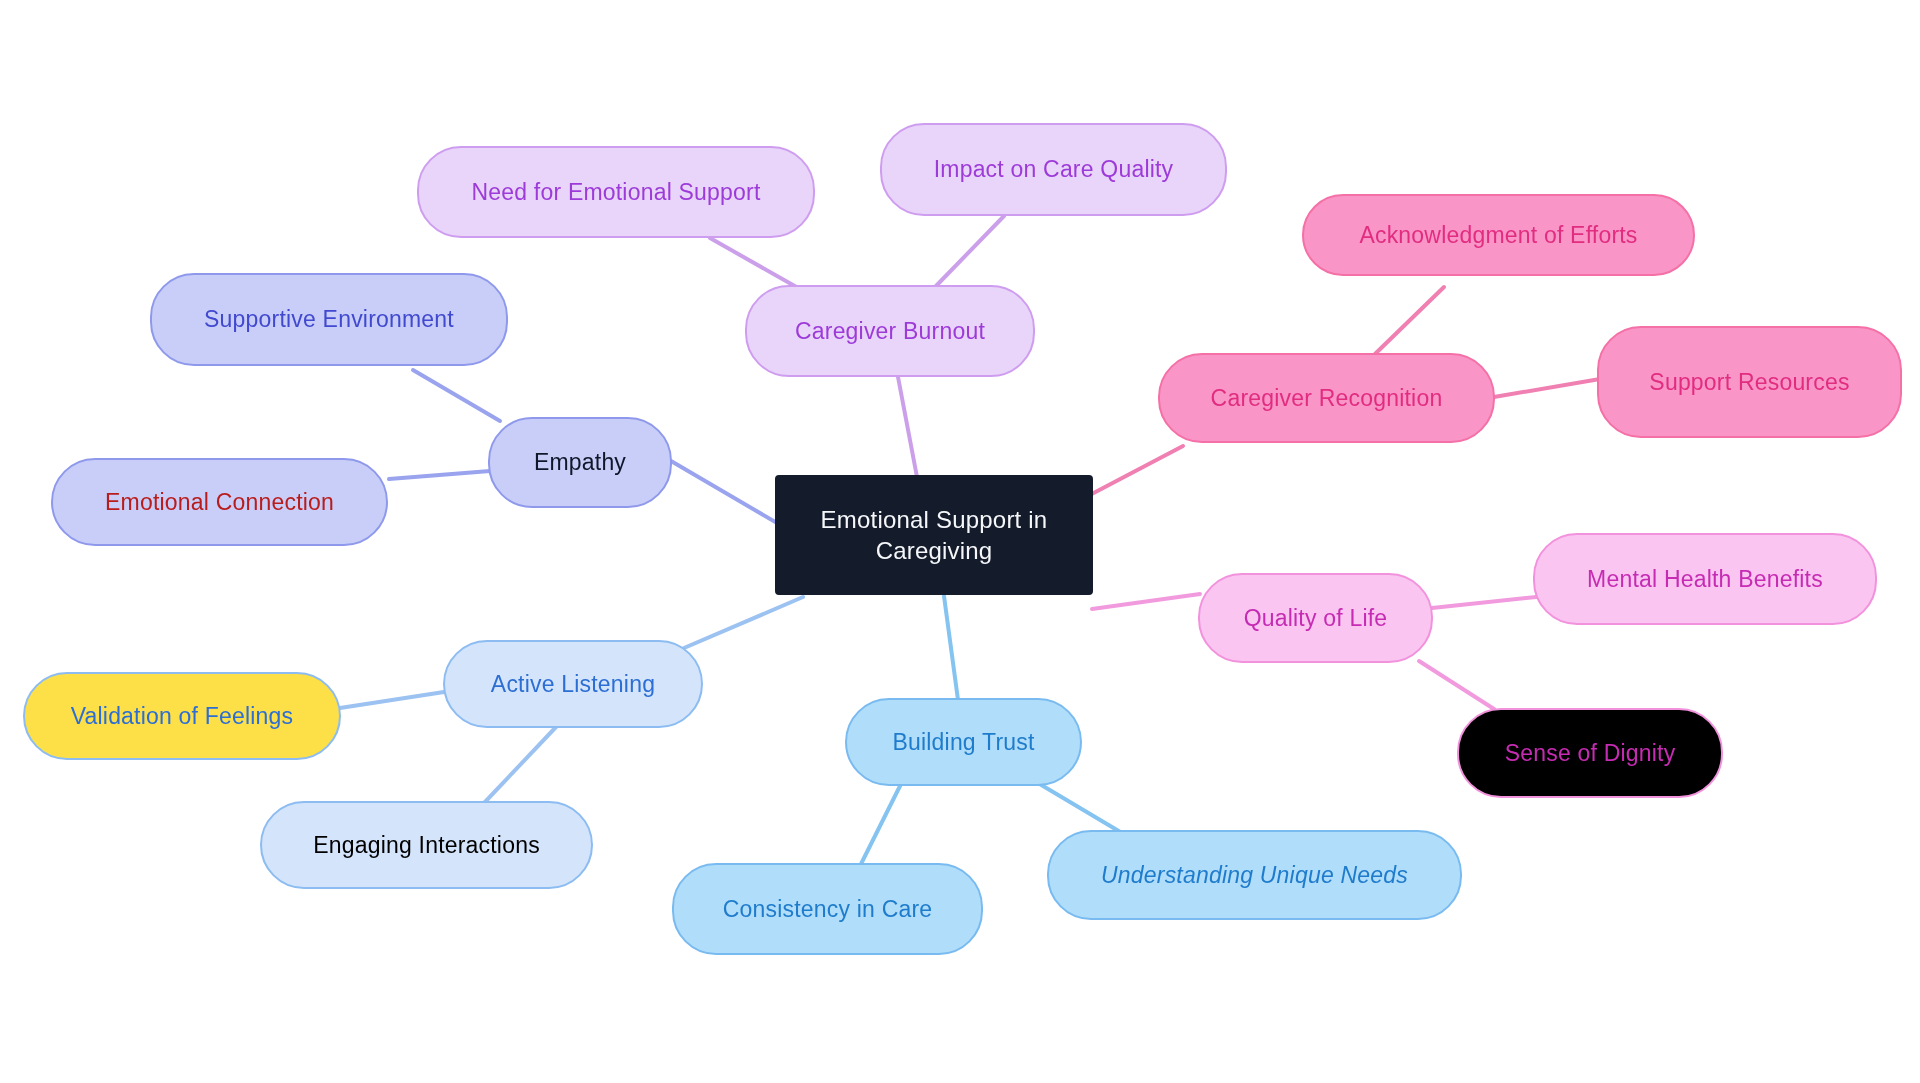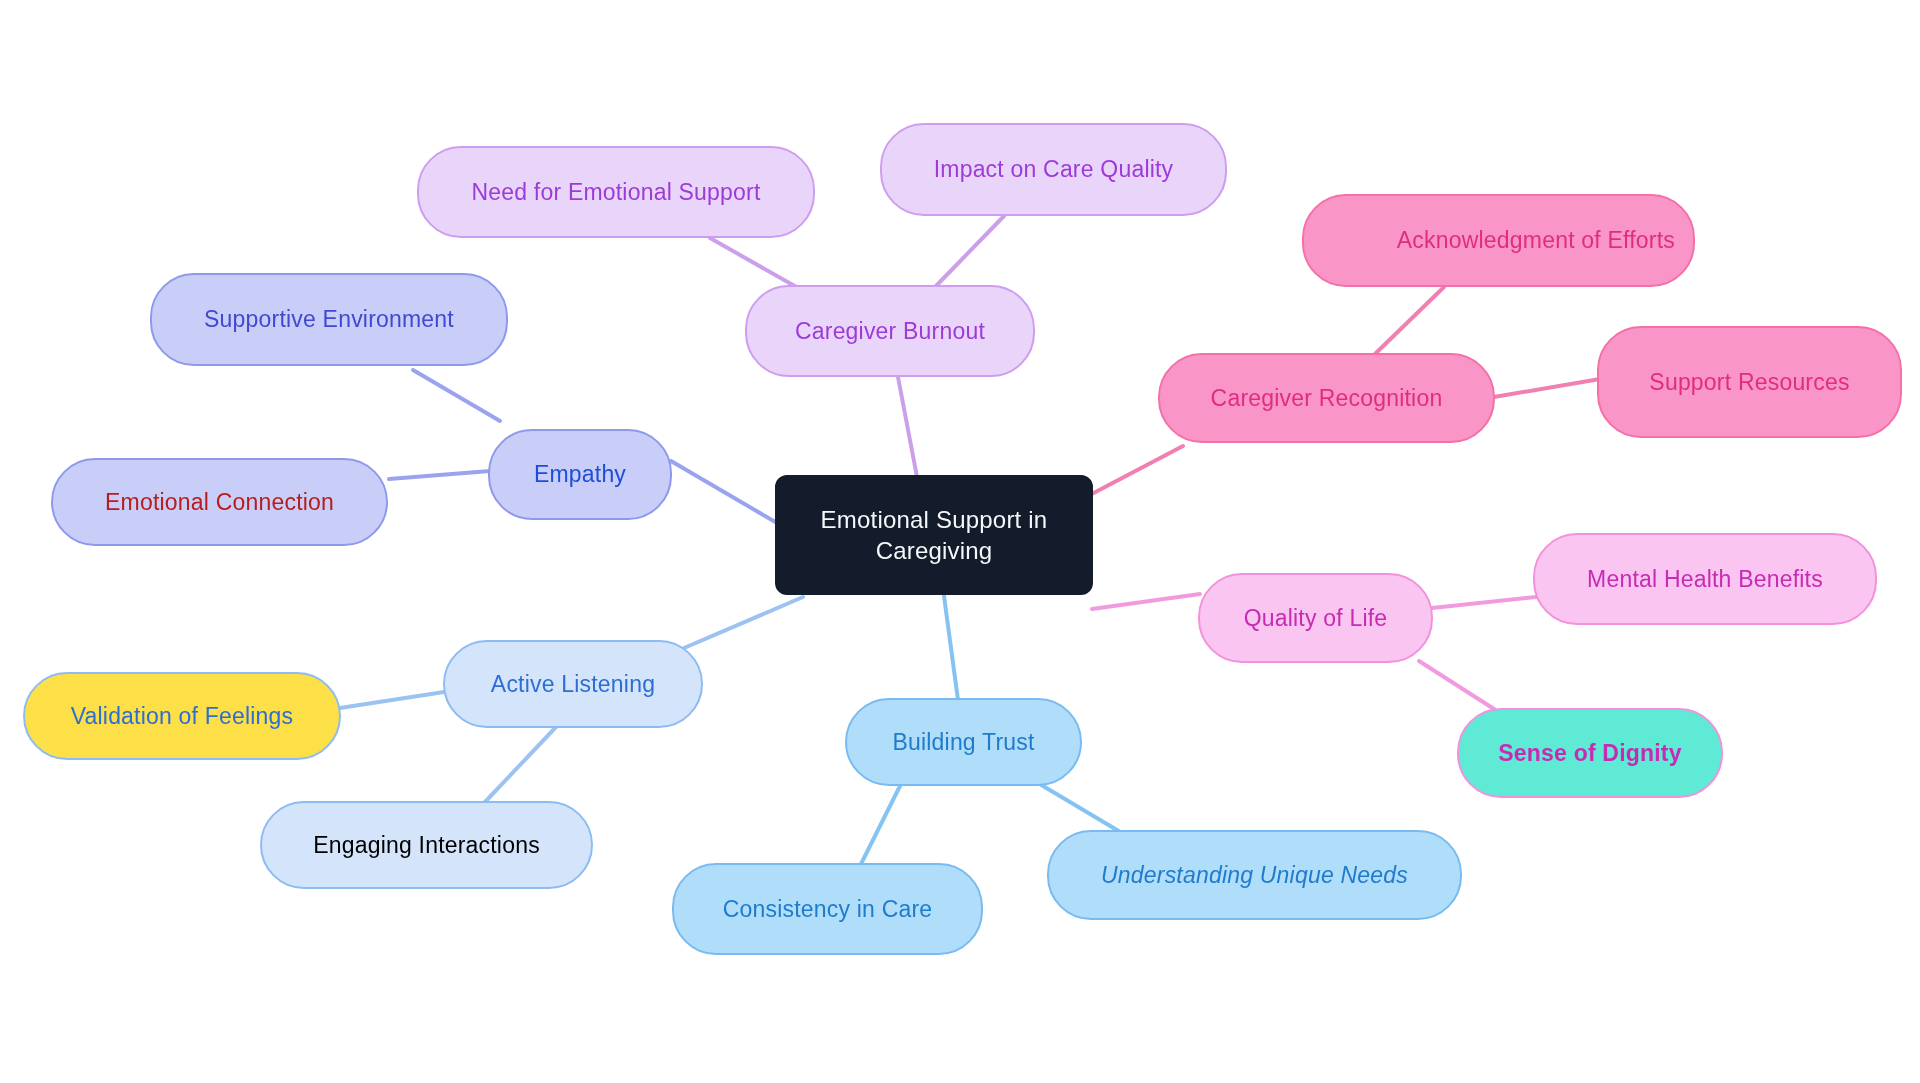--- a/index.html
+++ b/index.html
@@ -29,21 +29,21 @@
     border-radius: 44px;
     border: 2px solid transparent;
     font-size: 23px;
     letter-spacing: 0.2px;
     padding: 0 18px;
     line-height: 1.25;
     cursor: default;
     white-space: nowrap;
   }
   .node.center {
-    border-radius: 12px;
+    border-radius: 4px;
     font-size: 24px;
     line-height: 1.3;
     white-space: normal;
     font-weight: 400;
   }
 </style>
 </head>
 <body>
 
 <div class="canvas">
@@ -76,36 +76,36 @@
       </div>
       <div class="node" style="left: 417px; top: 146px; width: 398px; height: 92px; background: rgb(233, 213, 249); border-color: rgb(207, 157, 240); color: rgb(157, 59, 217);">
         <span>Need for Emotional Support</span>
       </div>
       <div class="node" style="left: 880px; top: 123px; width: 347px; height: 93px; background: rgb(233, 213, 249); border-color: rgb(207, 157, 240); color: rgb(157, 59, 217);">
         <span>Impact on Care Quality</span>
       </div>
       <div class="node" style="left: 1158px; top: 353px; width: 337px; height: 90px; background: rgb(249, 150, 199); border-color: rgb(244, 112, 166); color: rgb(226, 44, 128);">
         <span>Caregiver Recognition</span>
       </div>
-      <div class="node" style="left: 1302px; top: 194px; width: 393px; height: 93px; background: rgb(249, 150, 199); border-color: rgb(244, 112, 166); color: rgb(226, 44, 128); justify-content: flex-end;">
+      <div class="node" style="left: 1302px; top: 194px; width: 393px; height: 82px; background: rgb(249, 150, 199); border-color: rgb(244, 112, 166); color: rgb(226, 44, 128);">
         <span>Acknowledgment of Efforts</span>
       </div>
       <div class="node" style="left: 1597px; top: 326px; width: 305px; height: 112px; background: rgb(249, 150, 199); border-color: rgb(244, 112, 166); color: rgb(226, 44, 128);">
         <span>Support Resources</span>
       </div>
       <div class="node" style="left: 1198px; top: 573px; width: 235px; height: 90px; background: rgb(250, 197, 241); border-color: rgb(242, 146, 221); color: rgb(198, 44, 179);">
         <span>Quality of Life</span>
       </div>
       <div class="node" style="left: 1533px; top: 533px; width: 344px; height: 92px; background: rgb(250, 197, 241); border-color: rgb(242, 146, 221); color: rgb(198, 44, 179);">
         <span>Mental Health Benefits</span>
       </div>
-      <div class="node" style="left: 1457px; top: 708px; width: 266px; height: 90px; background: #5eead4; border-color: rgb(242, 146, 221); color: rgb(198, 44, 179); font-weight: bold;">
+      <div class="node" style="left: 1457px; top: 708px; width: 266px; height: 90px; background: #000000; border-color: rgb(242, 146, 221); color: rgb(198, 44, 179);">
         <span>Sense of Dignity</span>
       </div>
-      <div class="node" style="left: 488px; top: 429px; width: 184px; height: 91px; background: rgb(201, 206, 248); border-color: rgb(143, 153, 236); color: #1d4ed8;">
+      <div class="node" style="left: 488px; top: 417px; width: 184px; height: 91px; background: rgb(201, 206, 248); border-color: rgb(143, 153, 236); color: #0f172a;">
         <span>Empathy</span>
       </div>
       <div class="node" style="left: 150px; top: 273px; width: 358px; height: 93px; background: rgb(201, 206, 248); border-color: rgb(143, 153, 236); color: rgb(65, 73, 207);">
         <span>Supportive Environment</span>
       </div>
       <div class="node" style="left: 51px; top: 458px; width: 337px; height: 88px; background: rgb(201, 206, 248); border-color: rgb(143, 153, 236); color: #b91c1c; justify-content: center;">
         <span>Emotional Connection</span>
       </div>
       <div class="node" style="left: 443px; top: 640px; width: 260px; height: 88px; background: rgb(212, 229, 251); border-color: rgb(140, 188, 241); color: rgb(44, 110, 212);">
         <span>Active Listening</span>

